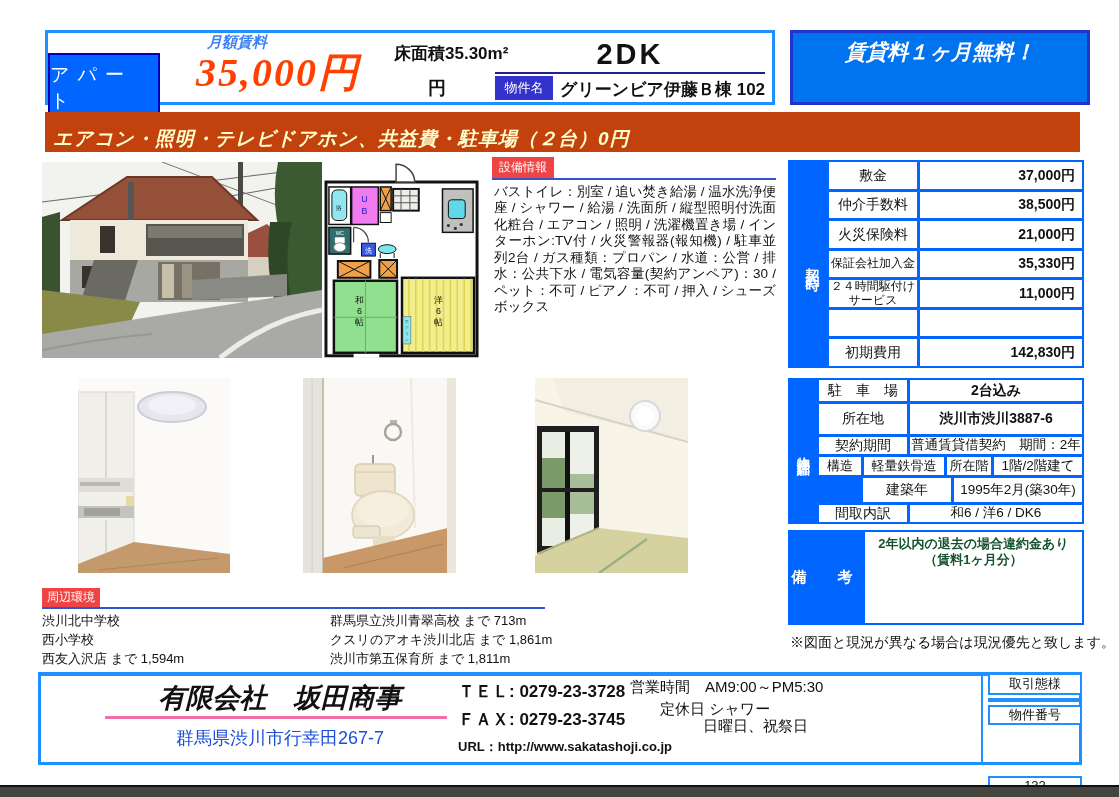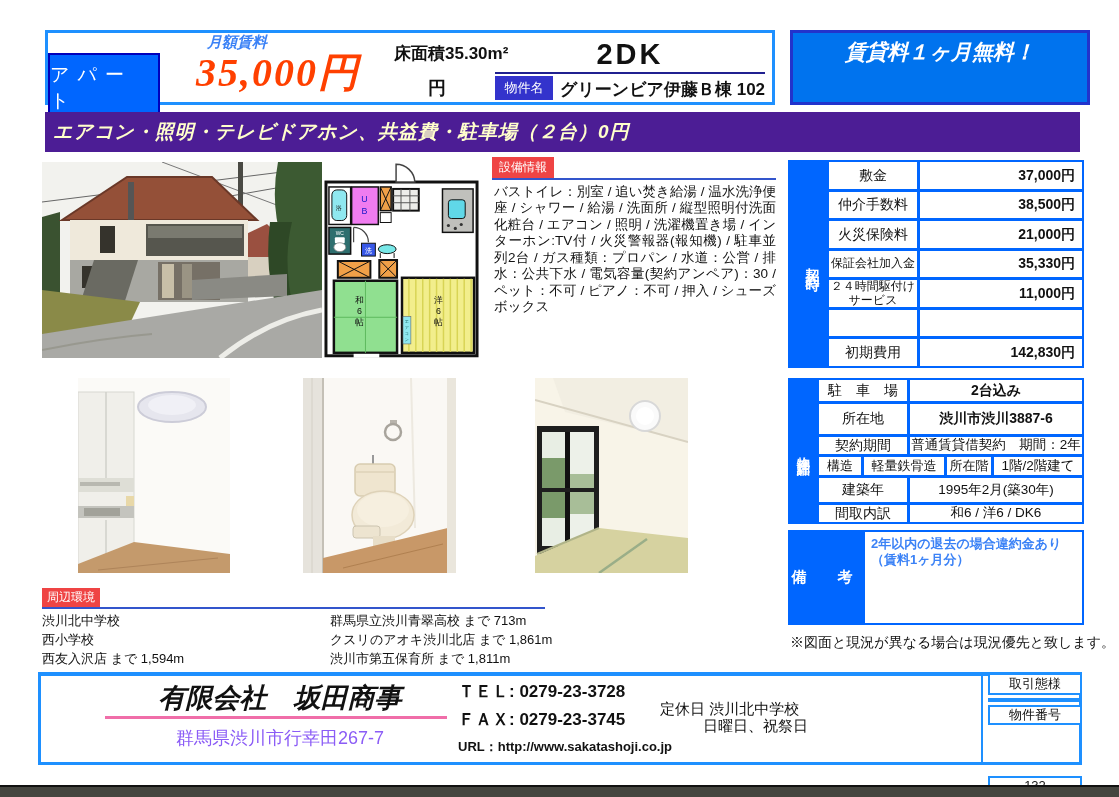--- a/index.html
+++ b/index.html
@@ -18,21 +18,21 @@
   .floor-unit { left:428px; top:76px; font-size:18px; font-weight:bold; color:#111; }
   .layout-2dk { left:495px; top:38px; width:270px; text-align:center; font-size:29px; font-weight:bold; letter-spacing:3px; color:#111; }
   .layout-underline { left:495px; top:72px; width:270px; height:2px; background:#202090; }
   .bukkenmei-box { left:495px; top:76px; width:58px; height:24px; background:#3333CC; color:#fff; font-size:13px;
                    display:flex; align-items:center; justify-content:center; }
   .property-name { left:560px; top:78px; width:212px; font-size:17px; font-weight:bold; color:#111; }
   .campaign-box { left:790px; top:30px; width:300px; height:75px; background:#0073EE; border:3px solid #2233CC; }
   .campaign-text { left:798px; top:38px; width:284px; text-align:center; color:#fff; font-weight:bold; font-style:italic; font-size:21px; }
 
   
-  .banner { left:45px; top:112px; width:1035px; height:40px; background:#4c1d95; display:flex; align-items:center; }
+  .banner { left:45px; top:112px; width:1035px; height:40px; background:#c2410c; display:flex; align-items:flex-end; }
   .banner-text { color:#FFFFCC; font-weight:bold; font-style:italic; font-size:19px; padding-left:8px; letter-spacing:1px; }
 
   
   .sec-label { background:#ef4444; color:#fff; font-size:12px; display:flex; align-items:center; justify-content:center; }
   .sec-underline { height:2px; background:#3355CC; }
 
   .equip-text { left:494px; top:184px; width:282px; font-size:13.5px; line-height:1.22; color:#111; text-align:justify; }
 
   
   .blue-table { background:#0066FF; display:flex; padding:2px; gap:3px; }
@@ -42,33 +42,33 @@
   .row { display:flex; gap:3px; flex:1; }
   .cell { background:#fff; display:flex; align-items:center; justify-content:center; font-size:14px; color:#111; text-align:center; line-height:1.1; }
   .cell.lab { width:88px; }
   .cell.val { flex:1; justify-content:flex-end; padding-right:7px; font-weight:bold; }
   .cell.valc { flex:1; font-weight:bold; }
   .cell.valn { flex:1; font-weight:normal; font-size:13.5px; }
   .small-lab { font-size:12px; }
 
   .remarks-box { left:788px; top:530px; width:296px; height:95px; background:#0066FF; display:flex; padding:2px; gap:3px; }
   .remarks-label { width:72px; color:#fff; font-weight:bold; font-size:15px; letter-spacing:8px; display:flex; align-items:center; justify-content:center; }
-  .remarks-body { flex:1; background:#fff; font-size:13px; font-weight:bold; padding:4px 6px; color:#3b82f6; line-height:1.25; }
+  .remarks-body { flex:1; background:#fff; font-size:13px; font-weight:bold; padding:4px 6px; color:#14532d; line-height:1.25;text-align:center; }
 
   .note-text { left:790px; top:634px; font-size:14px; color:#111; }
 
   
   .env-list { font-size:13px; line-height:1.45; color:#111; }
 
   
   .footer-box { left:38px; top:672px; width:1044px; height:93px; border:3px solid #1E90FF; border-top-width:4px; background:#fff; }
   .company { left:110px; top:680px; width:340px; text-align:center; font-family:"Liberation Serif", serif;
              font-style:italic; font-weight:bold; font-size:27px; color:#111; }
   .pink-line { left:105px; top:716px; width:342px; height:3px; background:#F06EA9; }
-  .address { left:120px; top:726px; width:320px; text-align:center; font-size:18px; color:#8b5cf6; }
+  .address { left:120px; top:726px; width:320px; text-align:center; font-size:18px; color:#1d4ed8; }
   .tel { left:458px; top:680px; font-size:17px; font-weight:bold; color:#111; }
   .fax { left:458px; top:708px; font-size:17px; font-weight:bold; color:#111; }
   .url { left:458px; top:738px; font-size:13px; font-weight:bold; color:#111; }
   .hours { left:630px; top:678px; font-size:15px; color:#111; }
   .holiday1 { left:660px; top:700px; font-size:15px; color:#111; }
   .holiday2 { left:703px; top:717px; font-size:15px; color:#111; }
   .footer-divider { left:981px; top:672px; width:2px; height:93px; background:#1E90FF; }
   .deal-table { left:988px; top:672px; width:94px; height:93px; display:flex; flex-direction:column; gap:3px; padding-top:1px; }
   .deal-cell { border:2px solid #1E90FF; background:#fff; font-size:13px; display:flex; align-items:center; justify-content:center; color:#111; }
 
@@ -257,21 +257,21 @@
       <div class="row" style="flex:0 0 17px;">
         <div class="cell lab">契約期間</div>
         <div class="cell valn">普通賃貸借契約　期間：2年</div>
       </div>
       <div class="row" style="flex:0 0 18px;">
         <div class="cell" style="width:42px; font-size:13px;">構造</div>
         <div class="cell" style="width:80px; font-size:13px;">軽量鉄骨造</div>
         <div class="cell" style="width:44px; font-size:13px;">所在階</div>
         <div class="cell valn">1階/2階建て</div>
       </div>
-      <div class="row" style="flex:0 0 24px;">
+      <div class="row" style="flex:0 0 24px;margin-left:44px;">
         <div class="cell lab">建築年</div>
         <div class="cell valn">1995年2月(築30年)</div>
       </div>
       <div class="row">
         <div class="cell lab">間取内訳</div>
         <div class="cell valn">和6 / 洋6 / DK6</div>
       </div>
     </div>
   </div>
 
@@ -353,21 +353,22 @@
     <div>渋川市第五保育所 まで 1,811m</div>
   </div>
 
   <div class="abs footer-box"></div>
   <div class="abs company">有限会社　坂田商事</div>
   <div class="abs pink-line"></div>
   <div class="abs address">群馬県渋川市行幸田267-7</div>
   <div class="abs tel">ＴＥＬ: 0279-23-3728</div>
   <div class="abs fax">ＦＡＸ: 0279-23-3745</div>
   <div class="abs url">URL：http://www.sakatashoji.co.jp</div>
-  <div class="abs holiday1">定休日 渋川北中学校</div>
+  <div class="abs hours">営業時間　AM9:00～PM5:30</div>
+  <div class="abs holiday1">定休日 シャワー</div>
   <div class="abs holiday2">日曜日、祝祭日</div>
   <div class="abs footer-divider"></div>
   <div class="abs deal-table">
     <div class="deal-cell" style="height:22px;">取引態様</div>
     <div class="deal-cell" style="height:20px;"></div>
     <div class="deal-cell" style="height:20px;">物件番号</div>
     <div class="deal-cell" style="height:19px;margin-top:48px;">132</div>
   </div>
 
   <div class="abs bottom-bar"></div>

